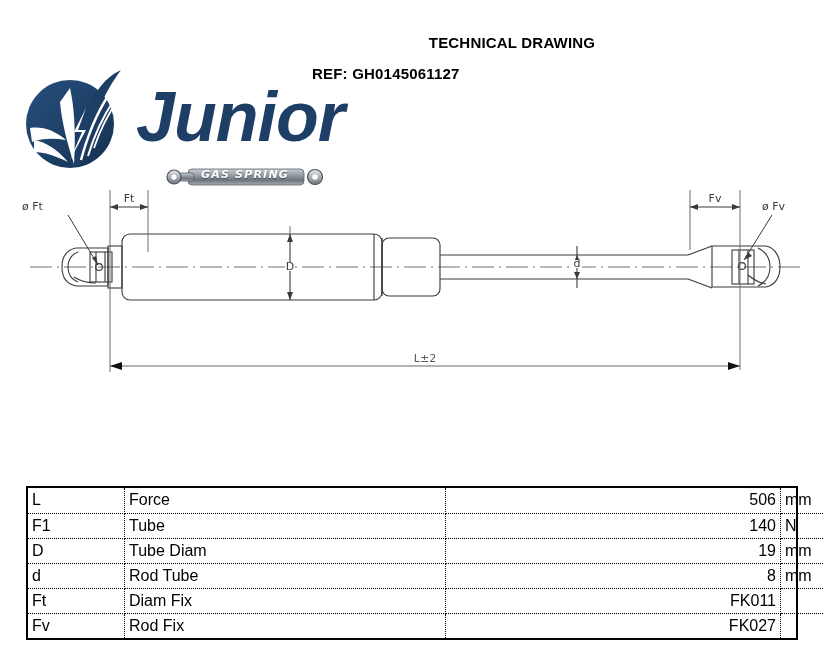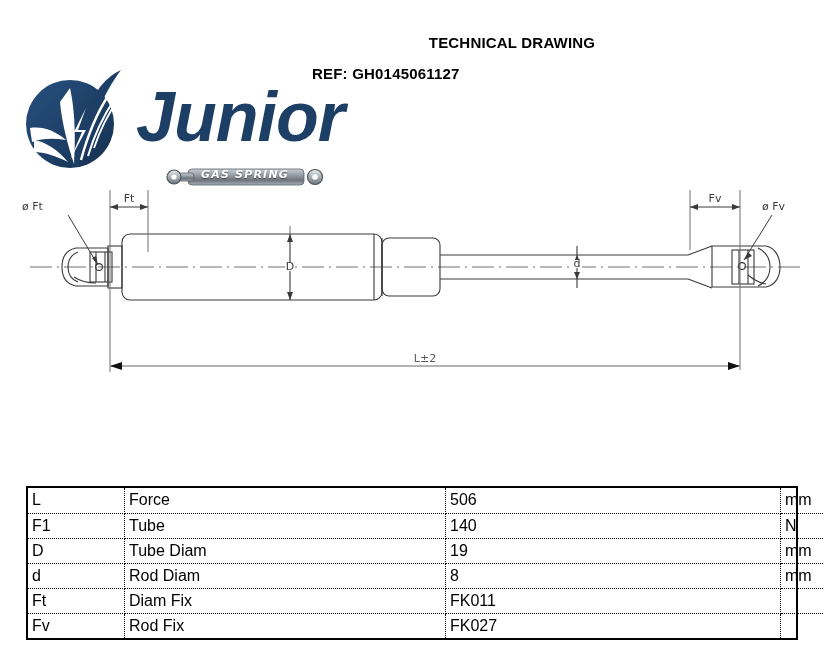--- a/index.html
+++ b/index.html
@@ -140,21 +140,21 @@
     vertical-align: middle;
     border-bottom: 1px dotted #000000;
     border-right: 1px dotted #000000;
     white-space: nowrap;
     overflow: hidden;
   }
   #spec-table tr:last-child td { border-bottom: none; }
   #spec-table td.col-unit { border-right: none; }
   .col-symbol { width: 88px; }
   .col-desc   { width: 312px; }
-  .col-value  { width: 326px; text-align: left; }
+  .col-value  { width: 326px; text-align: right; }
   .col-unit   { width: 42px; text-align: left; font-size: 13px; }
 </style>
 </head>
 <body>
 
 <div id="header-block">
 
   <div id="doc-title">TECHNICAL DRAWING</div>
   <div id="doc-ref">REF:  GH0145061127</div>
 
@@ -345,21 +345,21 @@
 
       <tr>
         <td class="col-symbol">D</td>
         <td class="col-desc">Tube Diam</td>
         <td class="col-value">19</td>
         <td class="col-unit">mm</td>
       </tr>
 
       <tr>
         <td class="col-symbol">d</td>
-        <td class="col-desc">Rod Diam</td>
+        <td class="col-desc">Rod Tube</td>
         <td class="col-value">8</td>
         <td class="col-unit">mm</td>
       </tr>
 
       <tr>
         <td class="col-symbol">Ft</td>
         <td class="col-desc">Diam Fix</td>
         <td class="col-value">FK011</td>
         <td class="col-unit"></td>
       </tr>

